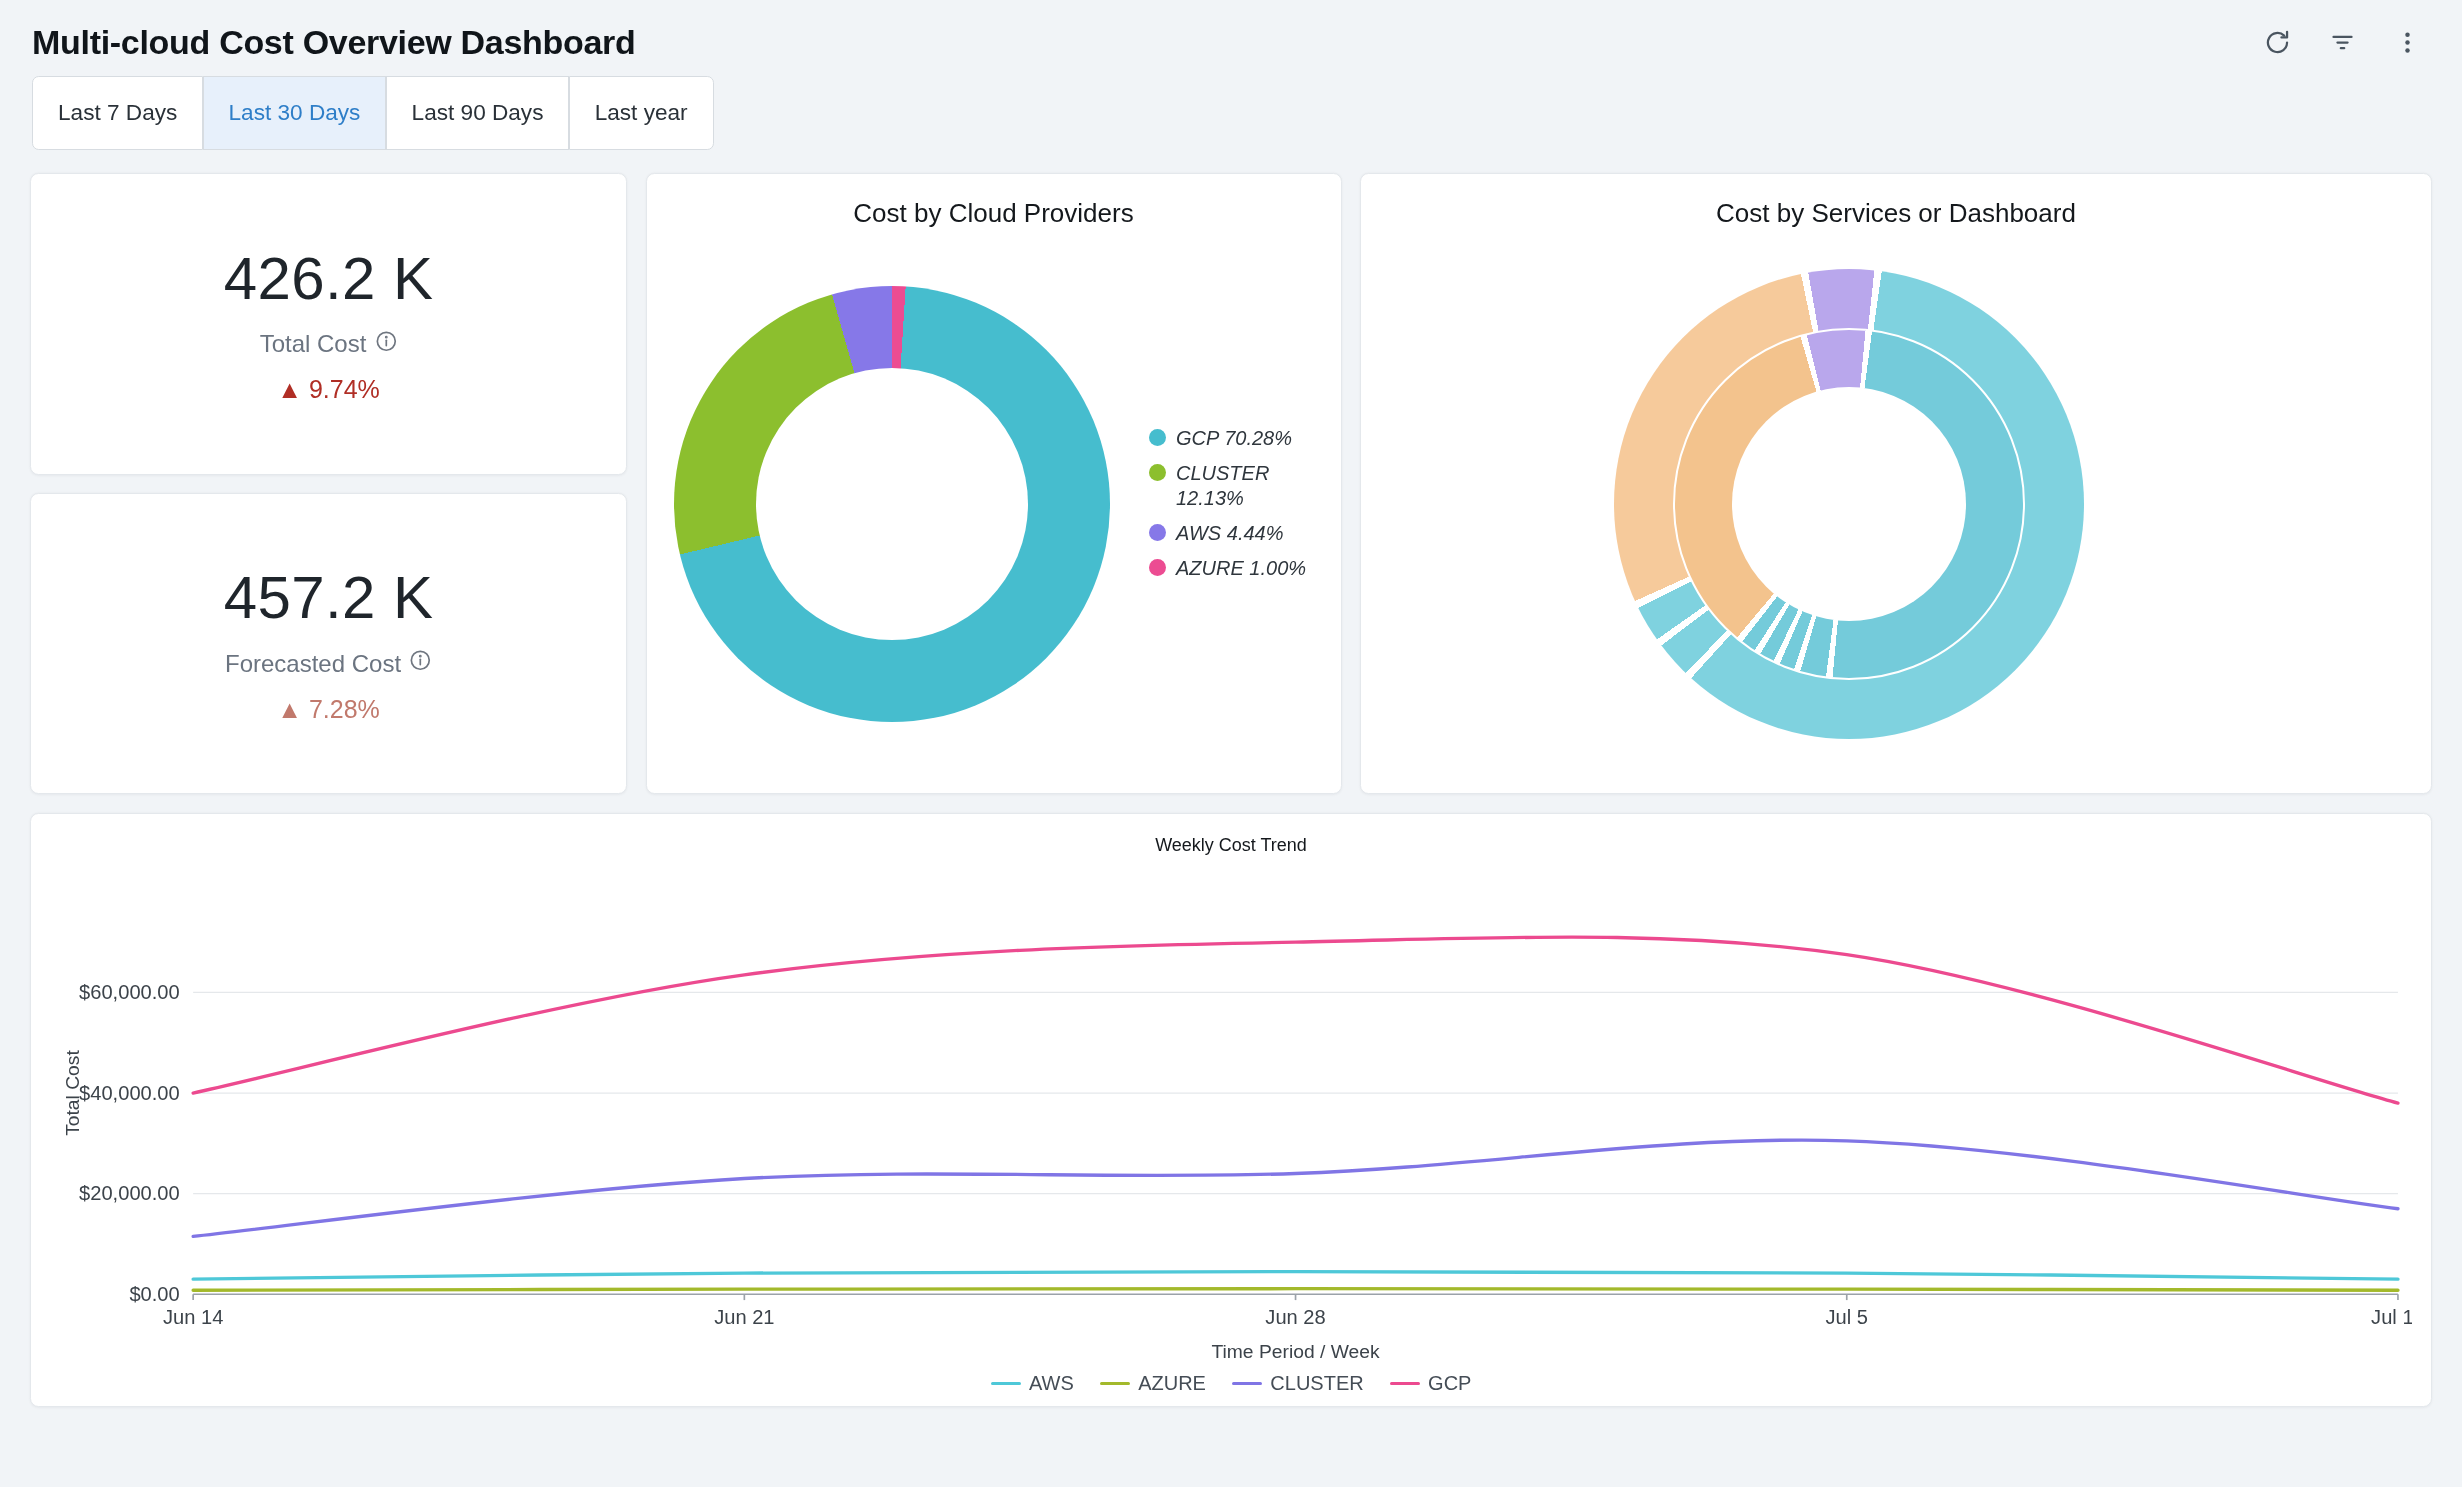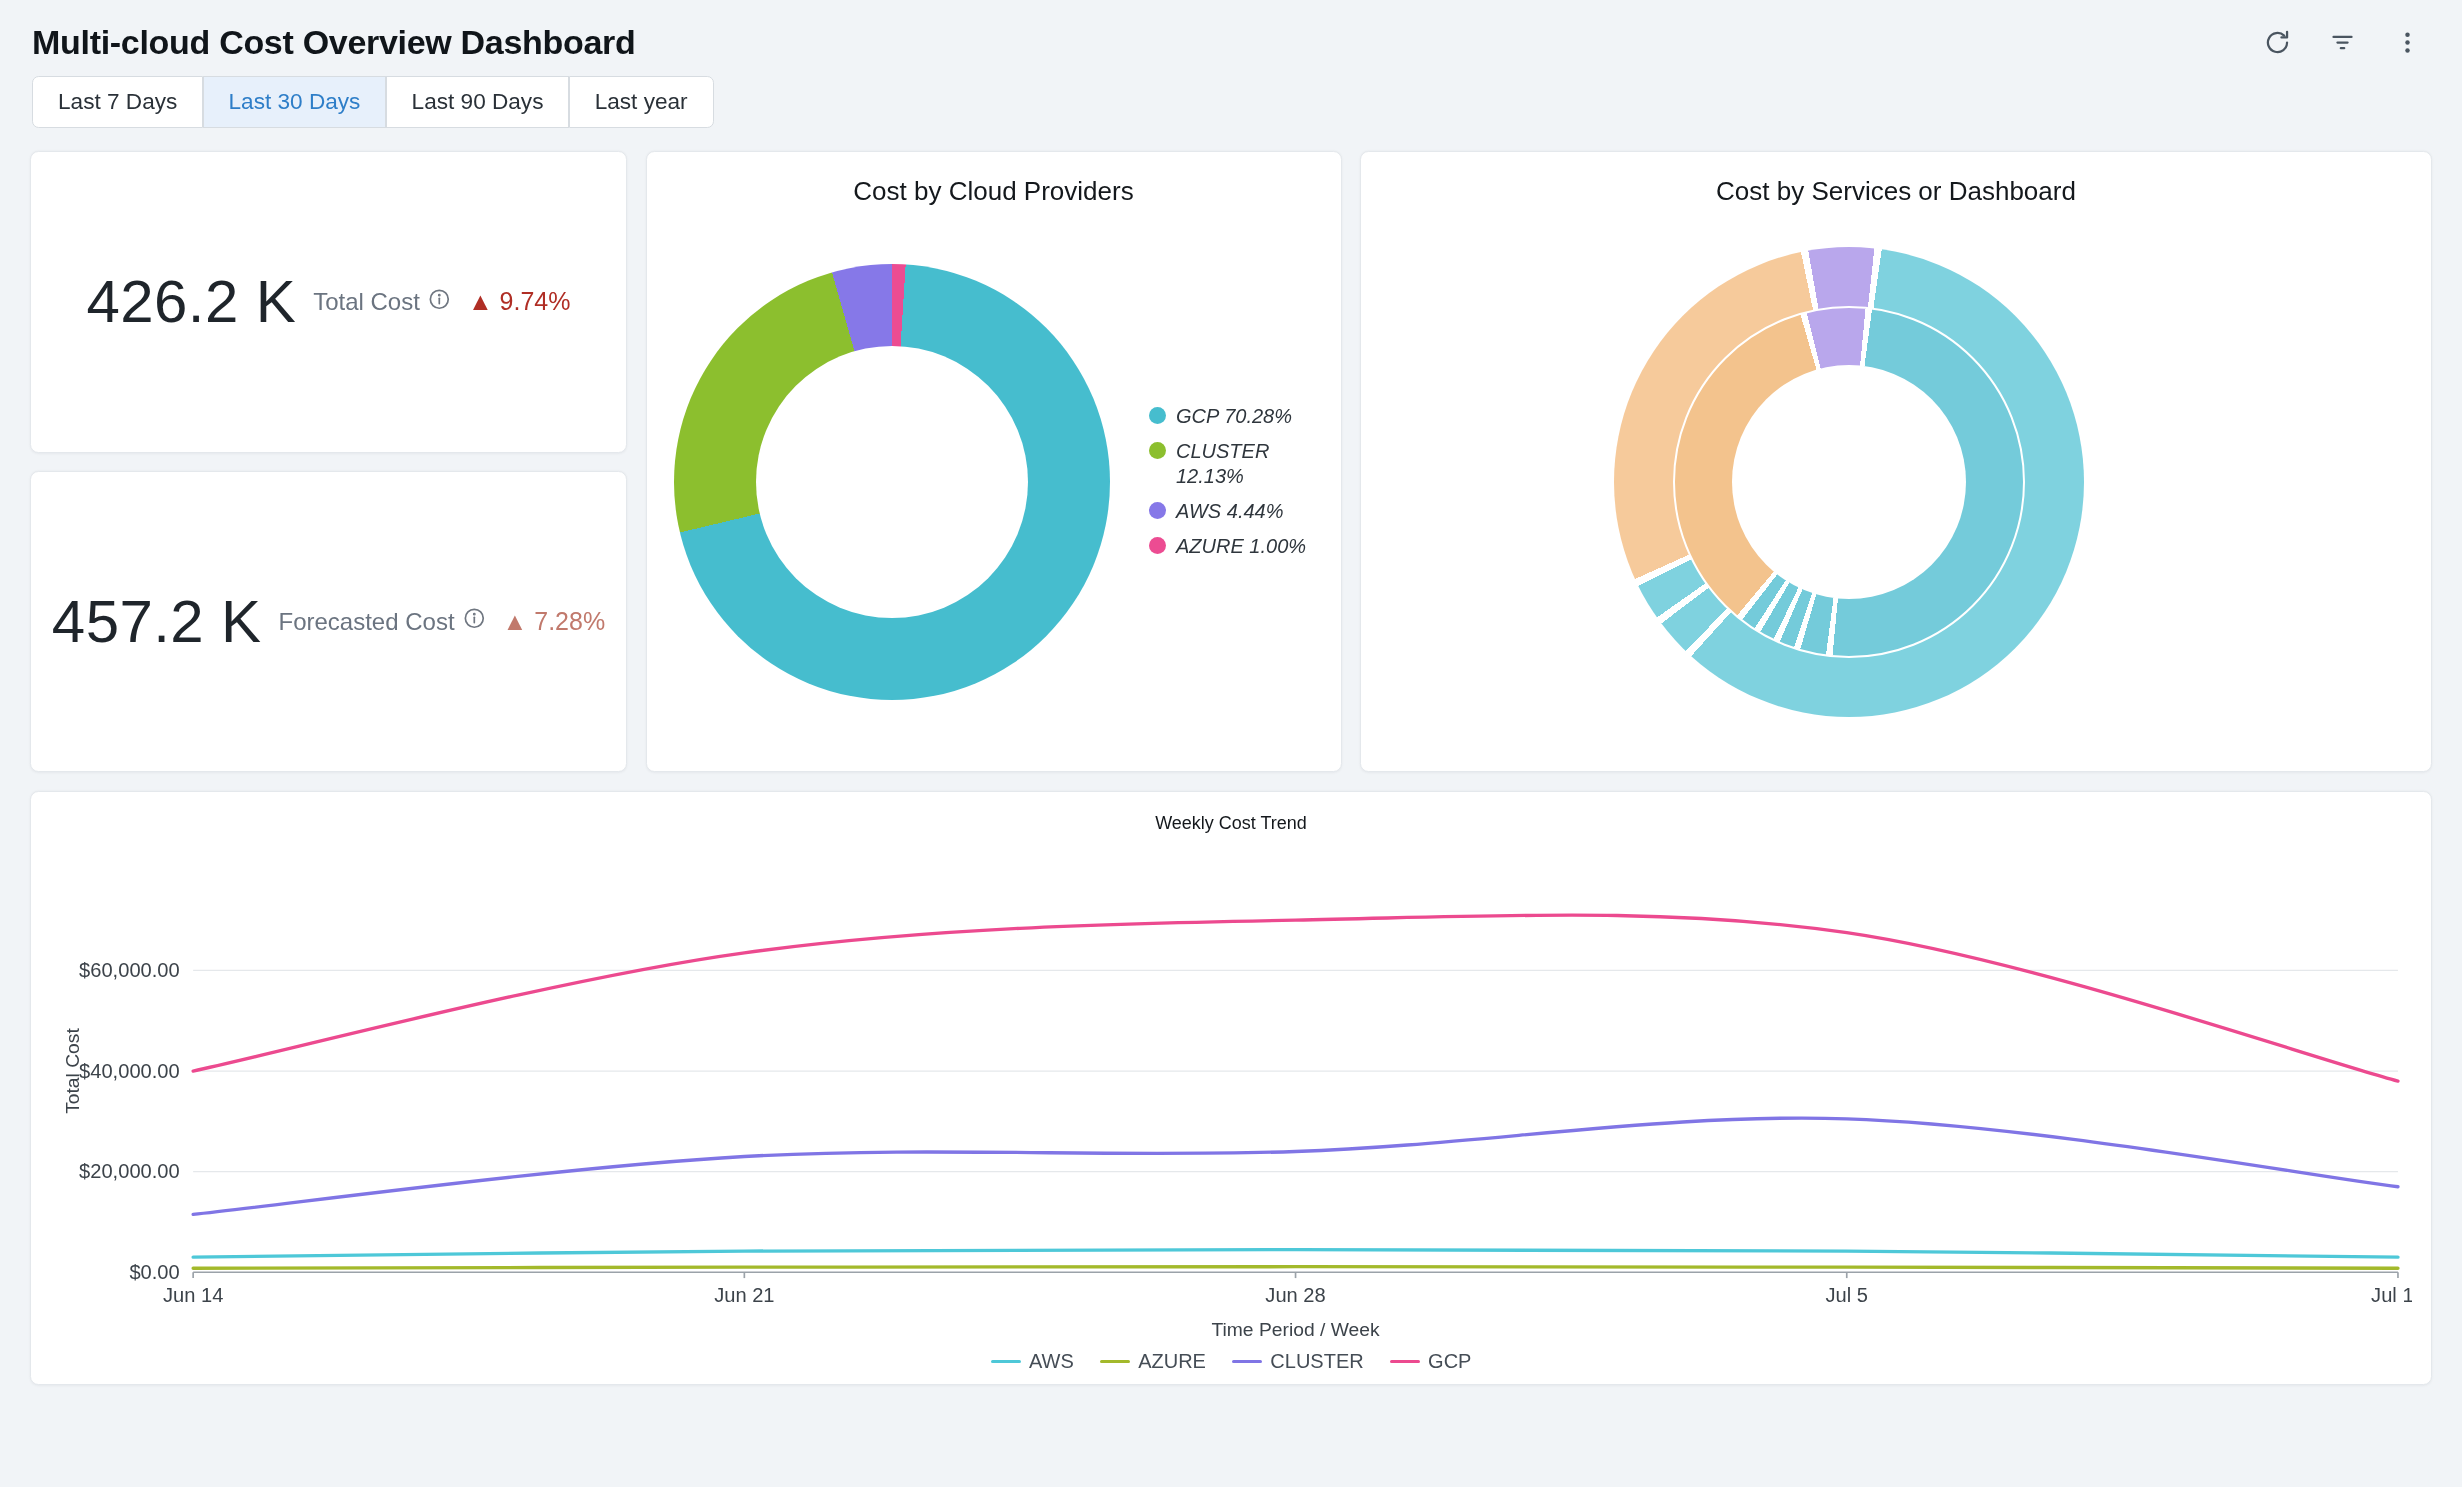--- a/index.html
+++ b/index.html
@@ -27,21 +27,21 @@
   }
   .icon-btn svg { display:block; }
 
   
   .time-range { padding: 8.4px 32px 0; }
   .tr-label { font-size:19.3px; color:#515c66; margin-bottom:11.7px; }
   .tr-group { display:inline-flex; }
   .tr-btn {
     font-family:inherit; font-size:22.6px; color:#2a3138;
     background:#fff; border:0.8px solid #d7dce1;
-    padding:12px 25px; margin-left:-0.8px; cursor:pointer; position:relative;
+    padding:23px 25px; margin-left:-0.8px; cursor:pointer; position:relative;
   }
   .tr-btn:first-child { border-radius:6.7px 0 0 6.7px; margin-left:0; }
   .tr-btn:last-child  { border-radius:0 6.7px 6.7px 0; }
   .tr-btn.selected { background:#e7f0fb; color:#2e7ec8; z-index:1; }
 
   
   .grid {
     display:grid;
     grid-template-columns: 597px 696px 1fr;
     gap:18.5px;
@@ -50,21 +50,21 @@
   }
   .card {
     background:#fff;
     border:0.8px solid #e4e8ec;
     border-radius:8.4px;
     box-shadow:0 0.8px 2.5px rgba(16,24,40,.05);
   }
   .col-left { display:flex; flex-direction:column; gap:18.5px; }
 
   .stat-card {
-    flex:1; display:flex; flex-direction:row;
+    flex:1; display:flex; flex-direction:column;
     align-items:center; justify-content:center; gap:17px;
     padding:17px;
   }
   .stat-value { font-size:60px; font-weight:500; color:#1f252b; letter-spacing:0.4px; }
   .stat-label-row { display:flex; align-items:center; gap:8.4px; font-size:24px; color:#6b7480; }
   .stat-delta { font-size:25px; font-weight:500; }
 
   .chart-card { height:621px; display:flex; flex-direction:column; padding:18.5px 20px 15px; }
   .chart-card h2 { font-size:26px; font-weight:500; text-align:center; margin:5px 0 0; color:#14181c; }
   .chart-body { flex:1; display:flex; align-items:center; justify-content:center;font-style:italic; }

